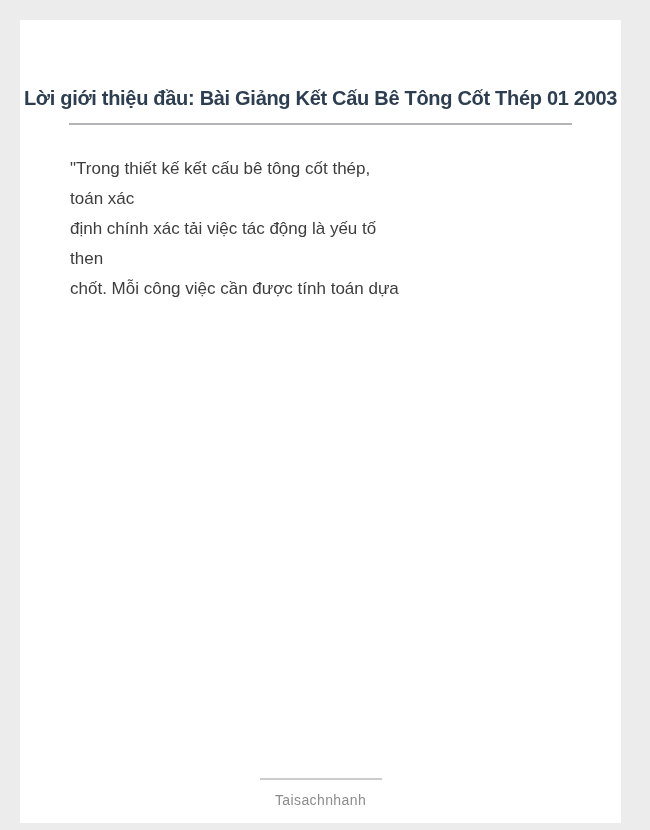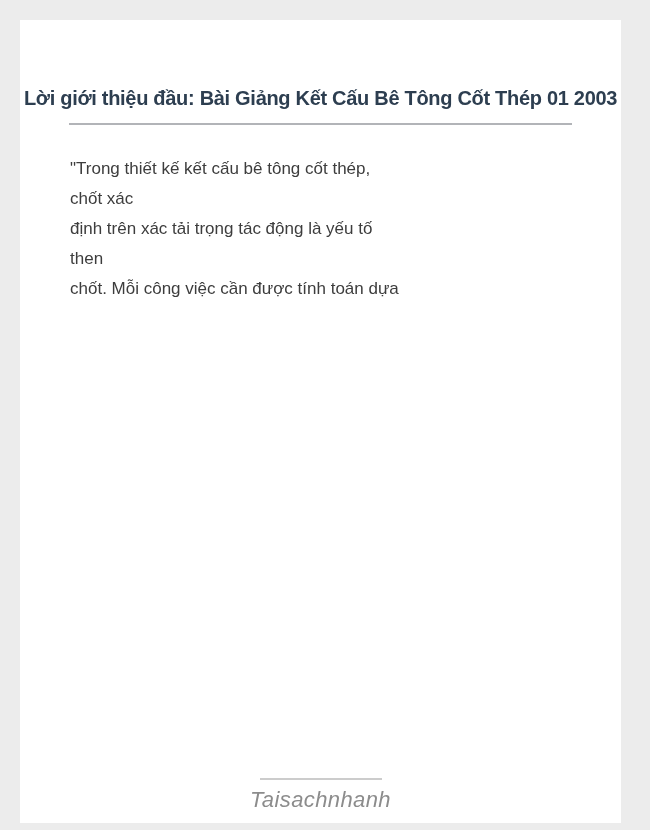--- a/index.html
+++ b/index.html
@@ -48,37 +48,36 @@
       bottom: 10px;
       text-align: center;
     }
     .footer-divider {
       width: 122px;
       height: 1px;
       margin: 0 auto 8px;
       background: var(--footer-divider-color, #cccccc);
     }
     .footer-name {
-      font-size: 22px;
+      font-size: 14px;
       line-height: 22px;
       letter-spacing: 0.4px;
       color: var(--footer-text-color, #8c8c8c);
-      font-style: italic;
     }
   </style>
 </head>
 <body>
 
 <div class="card">
   <h1 class="title">Lời giới thiệu đầu: Bài Giảng Kết Cấu Bê Tông Cốt Thép 01 2003</h1>
   <div class="title-divider"></div>
   <div class="article">
     <div>"Trong thiết kế kết cấu bê tông cốt thép,</div>
-    <div>chốt xác</div>
-    <div>định trên xác tải trọng tác động là yếu tố</div>
+    <div>toán xác</div>
+    <div>định chính xác tải việc tác động là yếu tố</div>
     <div>then</div>
     <div>chốt. Mỗi công việc cần được tính toán dựa</div>
   </div>
   <div class="footer">
     <div class="footer-divider"></div>
     <div class="footer-name">Taisachnhanh</div>
   </div>
 </div>
 
 </body></html>

